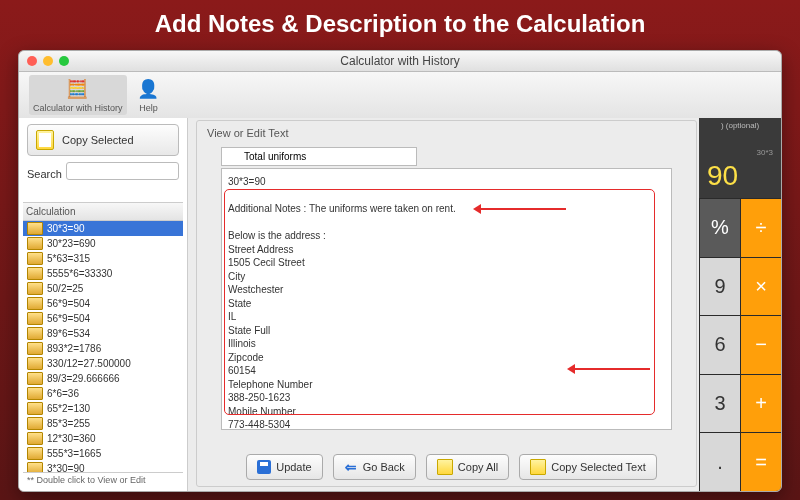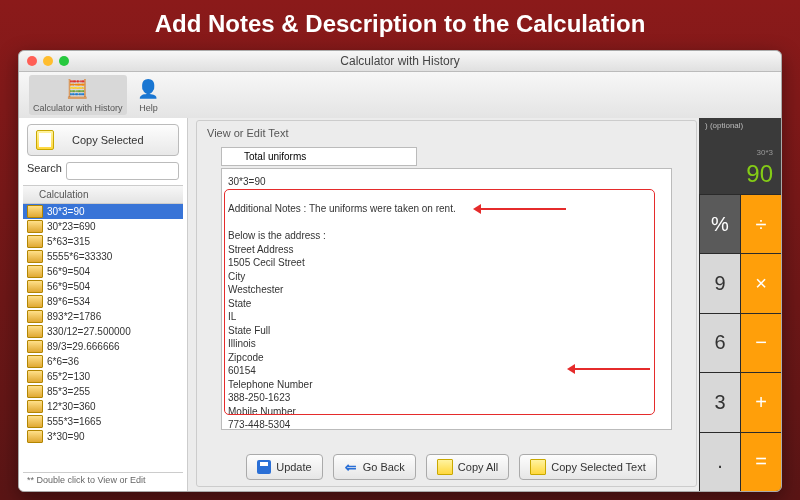--- a/index.html
+++ b/index.html
@@ -9,26 +9,26 @@
 .dots{display:flex;gap:6px;margin-left:8px}
 .dot{width:10px;height:10px;border-radius:50%}
 .d-r{background:#ff5f56}.d-y{background:#ffbd2e}.d-g{background:#27c93f}
 .title{position:absolute;left:0;right:0;text-align:center;font-size:12px;color:#444}
 .toolbar{height:46px;background:linear-gradient(#f7f7f7,#e4e4e4);border-bottom:1px solid #bbb;display:flex;align-items:center;padding:0 10px;gap:6px}
 .tbtn{display:flex;flex-direction:column;align-items:center;gap:2px;font-size:9px;color:#555;padding:2px 4px}
 .tbtn.sel{background:#d8d8d8;border-radius:3px}
 .tico{width:24px;height:24px;display:flex;align-items:center;justify-content:center;font-size:18px}
 .content{position:absolute;top:67px;left:0;right:0;bottom:0;display:flex}
 .sidebar{width:160px;background:#fff;border-right:1px solid #ccc;display:flex;flex-direction:column;padding:4px}
-.copybtn{display:flex;align-items:center;gap:18px;background:linear-gradient(#fdfdfd,#e8e8e8);border:1px solid #bbb;border-radius:4px;padding:5px 8px;margin:2px 4px;font-size:11px}
+.copybtn{display:flex;align-items:center;gap:8px;background:linear-gradient(#fdfdfd,#e8e8e8);border:1px solid #bbb;border-radius:4px;padding:5px 8px;margin:2px 4px;font-size:11px}
 .copybtn .ci{width:16px;height:18px;background:linear-gradient(#fff3a0,#ffd83d);border:1px solid #c9a800;border-radius:2px;position:relative}
 .copybtn .ci:before{content:"";position:absolute;top:2px;left:2px;right:2px;bottom:2px;background:#fff}
-.srch{display:flex;align-items:flex-start;gap:4px;margin:4px;font-size:11px}
+.srch{display:flex;align-items:flex-end;gap:4px;margin:4px;font-size:11px}
 .srch input{flex:1;width:100px;border:1px solid #bbb;border-radius:3px;padding:2px 4px;font-size:11px}
-.listhead{background:linear-gradient(#f7f7f7,#e4e4e4);border-top:1px solid #ccc;border-bottom:1px solid #ccc;padding:3px 16px;font-size:10px;color:#555;margin-top:1px}
+.listhead{background:linear-gradient(#f7f7f7,#e4e4e4);border-top:1px solid #ccc;border-bottom:1px solid #ccc;padding:3px 3px;font-size:10px;color:#555;margin-top:18px}
 .list{flex:1;overflow:hidden}
 .row{display:flex;align-items:center;gap:4px;padding:1px 4px;font-size:10px;color:#333;white-space:nowrap}
 .row.sel{background:#3874d7;color:#fff}
 .fi{width:14px;height:11px;background:linear-gradient(#ffe08a,#e0a933);border:1px solid #b38600;border-radius:1px;flex-shrink:0}
 .foot{font-size:9px;color:#666;padding:2px 4px;border-top:1px solid #ccc}
 .main{flex:1;background:#ececec;padding:8px;position:relative}
 .panel{position:absolute;top:2px;left:8px;right:84px;bottom:4px;background:#ececec;border:1px solid #ccc;border-radius:3px}
 .panel h4{font-weight:normal;font-size:11px;margin:6px 10px;color:#555}
 .titleinput{margin:2px 24px;border:1px solid #bbb;background:#fff;padding:3px 22px;width:150px;font-size:10px}
 .txtlabel{margin:6px 24px 2px;font-size:10px;color:#555}
@@ -36,22 +36,22 @@
 .redbox{position:absolute;top:20px;left:2px;right:16px;bottom:14px;border:1.5px solid #e52b2b;border-radius:5px;pointer-events:none}
 .bbar{position:absolute;bottom:6px;left:10px;right:0;display:flex;justify-content:center;gap:10px}
 .b{display:flex;align-items:center;gap:5px;background:linear-gradient(#fdfdfd,#e6e6e6);border:1px solid #aaa;border-radius:4px;padding:4px 10px;font-size:11px;color:#333}
 .b .ic{width:14px;height:14px;display:flex;align-items:center;justify-content:center}
 .ic-save{background:#2a6fd6;border-radius:2px;position:relative;width:14px;height:14px}
 .ic-save:after{content:"";position:absolute;top:2px;left:3px;right:3px;height:4px;background:#fff}
 .ic-back{color:#2a6fd6;font-size:14px;font-weight:bold}
 .ic-copy{width:12px;height:14px;background:linear-gradient(#fff3a0,#ffd83d);border:1px solid #c9a800;border-radius:1px}
 
 .calc{position:absolute;top:0;right:0;bottom:0;width:82px;background:#3a3a3a;display:flex;flex-direction:column}
-.ctop{background:#3a3a3a;color:#bbb;font-size:8px;padding:3px 6px;text-align:left;height:24px}
-.disp{background:#3a3a3a;color:#84cc16;font-size:24px;text-align:right;padding:2px 8px 6px;font-weight:300}
+.ctop{background:#3a3a3a;color:#bbb;font-size:8px;padding:3px 6px;text-align:center;height:24px}
+.disp{background:#3a3a3a;color:#fde047;font-size:28px;padding:2px 8px 6px;font-weight:300}
 .minidisp{font-size:8px;color:#999;text-align:right;padding:0 8px;height:10px}
 .grid{flex:1;display:grid;grid-template-columns:1fr 1fr;grid-auto-rows:1fr}
 .k{display:flex;align-items:center;justify-content:center;font-size:20px;border-top:1px solid #2a2a2a;border-left:1px solid #2a2a2a}
 .k-op{background:#5a5a5a;color:#fff}
 .k-od{background:#ff9f0a;color:#fff}
 .k-n{background:#d8d8d8;color:#333}
 
 .arrow{position:absolute;pointer-events:none}
 .arrow.a1{top:90px;left:288px;width:90px;height:2px;background:#e52b2b}
 .arrow.a1:before{content:"";position:absolute;left:-8px;top:-4px;border:5px solid transparent;border-right:8px solid #e52b2b}
@@ -104,20 +104,24 @@
             <span class="fi"></span>
             <span>30*23=690</span>
           </div>
           <div class="row">
             <span class="fi"></span>
             <span>5*63=315</span>
           </div>
           <div class="row">
             <span class="fi"></span>
             <span>5555*6=33330</span>
+          </div>
+          <div class="row">
+            <span class="fi"></span>
+            <span>50/2=25</span>
           </div>
           <div class="row">
             <span class="fi"></span>
             <span>56*9=504</span>
           </div>
           <div class="row">
             <span class="fi"></span>
             <span>56*9=504</span>
           </div>
           <div class="row">

